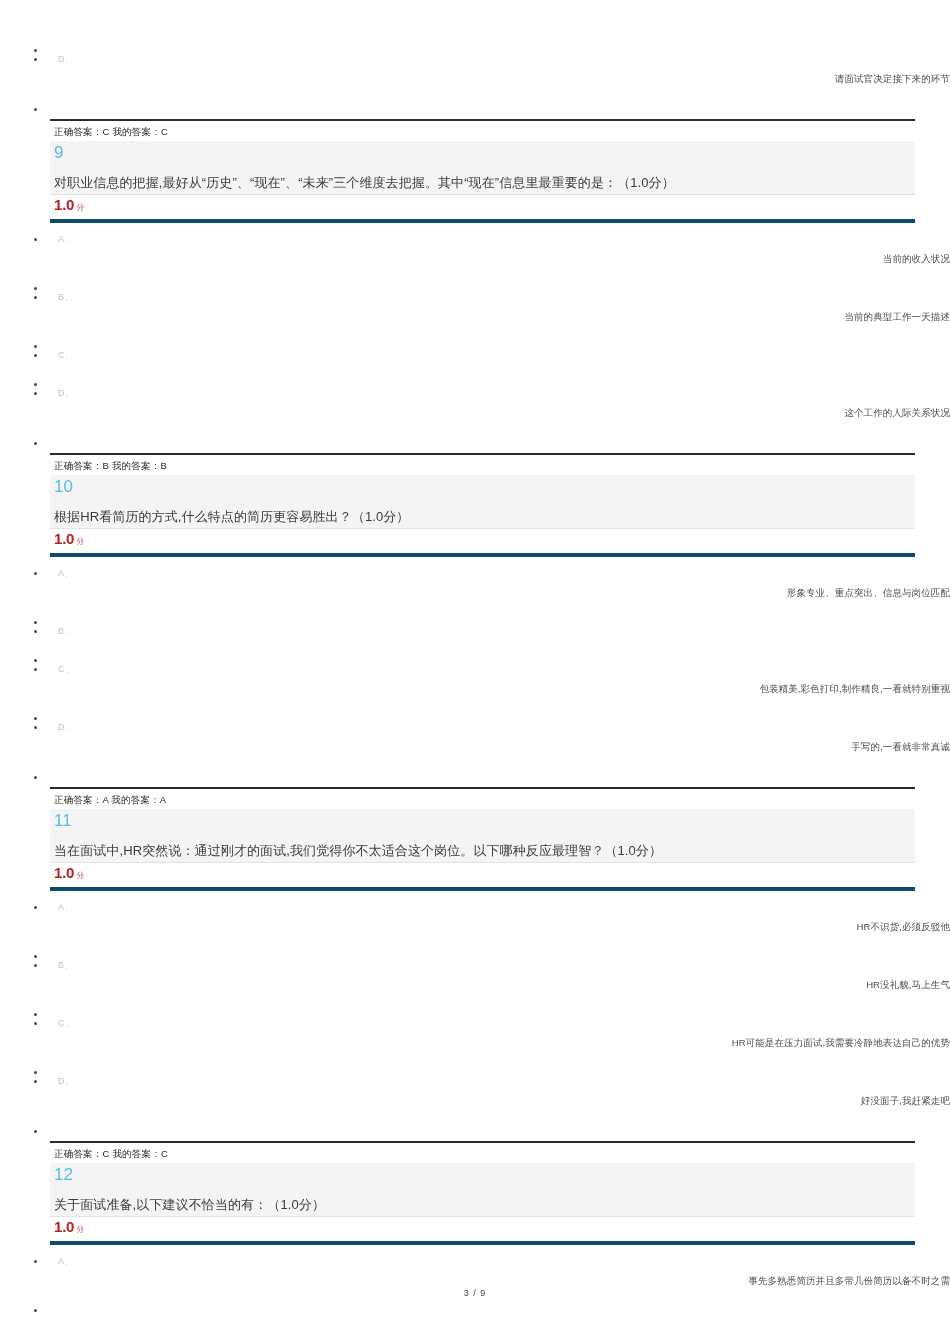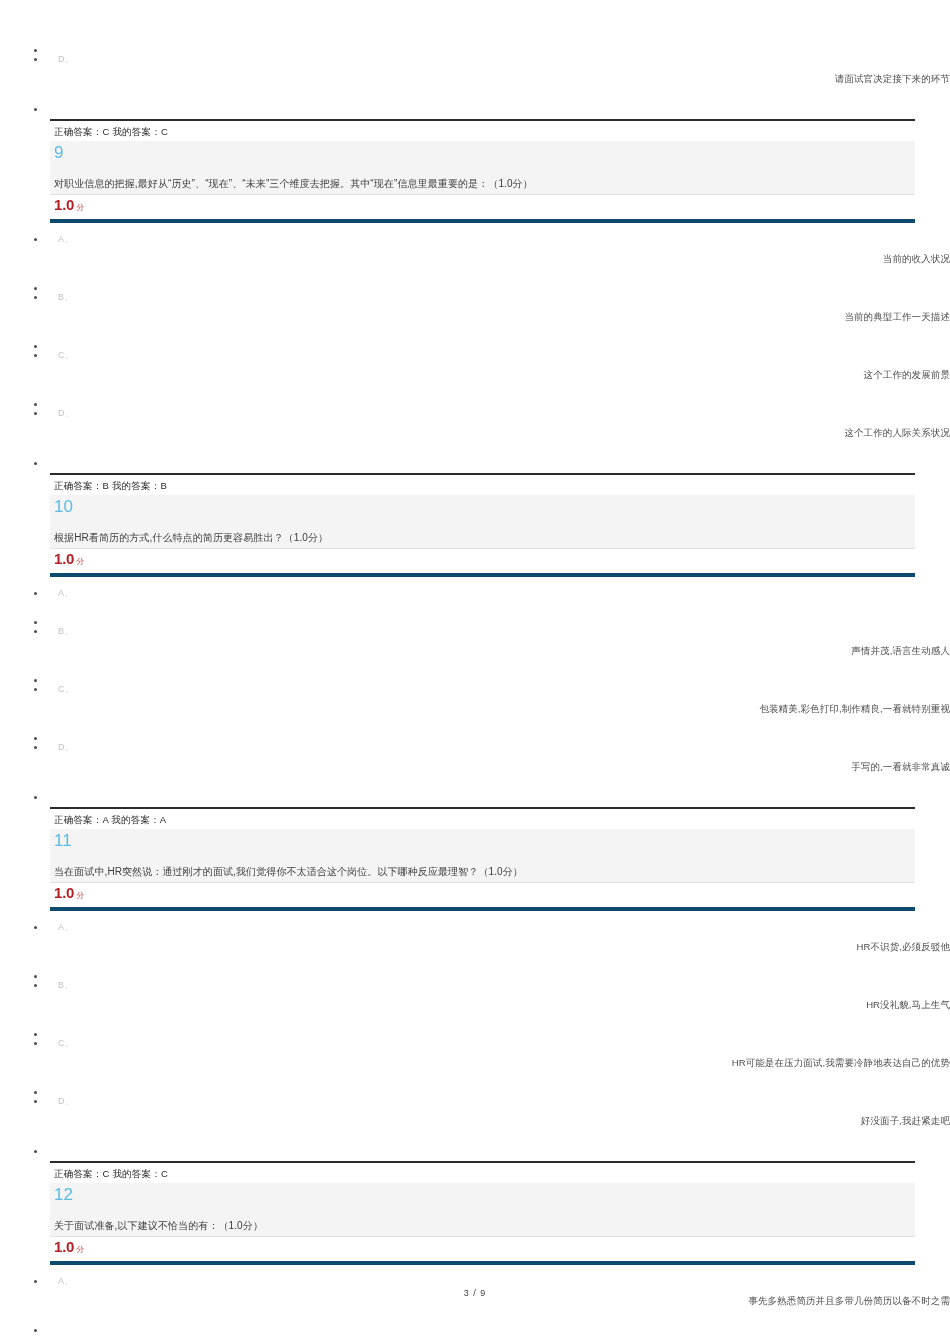--- a/index.html
+++ b/index.html
@@ -91,21 +91,21 @@
     color: #5bbbe3;
     line-height: 22px;
     font-weight: 400;
   }
   .qtext-band {
     background: #f4f4f4;
     border-bottom: 1px solid #e2e2e2;
     padding: 9px 0 3px 4px;
   }
   .qtext {
-    font-size: 10px;
+    font-size: 13px;
     color: #3b3b3b;
     line-height: 14px;
     letter-spacing: .1px;
   }
   .score-row {
     border-bottom: 4px solid #0c4a6e;
     padding: 0 0 2px 4px;
     line-height: 19px;
   }
   .score-num {
@@ -171,21 +171,20 @@
   <div style="height:15px"></div>
   <div class="bullet-only"></div>
   <div class="option" style="margin-top:-12px;">
     <div class="option-letter">B、</div>
     <div class="option-text">当前的典型工作一天描述</div>
   </div>
   <div style="height:15px"></div>
   <div class="bullet-only"></div>
   <div class="option" style="margin-top:-12px;">
     <div class="option-letter">C、</div>
-    <div class="option-text">这个工作的发展前景</div>
   </div>
   <div style="height:15px"></div>
   <div class="bullet-only"></div>
   <div class="option" style="margin-top:-12px;">
     <div class="option-letter">D、</div>
     <div class="option-text">这个工作的人际关系状况</div>
   </div>
   <div style="height:16px"></div>
   <div class="bullet-only"></div>
 
@@ -199,26 +198,26 @@
     </div>
     <div class="score-row">
       <span class="score-num">1.0</span><span class="score-unit">分</span>
     </div>
   </div>
 
   <div style="height:9px"></div>
 
   <div class="option">
     <div class="option-letter">A、</div>
+    <div class="option-text">形象专业、重点突出、信息与岗位匹配</div>
   </div>
   <div style="height:15px"></div>
   <div class="bullet-only"></div>
   <div class="option" style="margin-top:-12px;">
     <div class="option-letter">B、</div>
-    <div class="option-text">声情并茂,语言生动感人</div>
   </div>
   <div style="height:15px"></div>
   <div class="bullet-only"></div>
   <div class="option" style="margin-top:-12px;">
     <div class="option-letter">C、</div>
     <div class="option-text">包装精美,彩色打印,制作精良,一看就特别重视</div>
   </div>
   <div style="height:15px"></div>
   <div class="bullet-only"></div>
   <div class="option" style="margin-top:-12px;">

